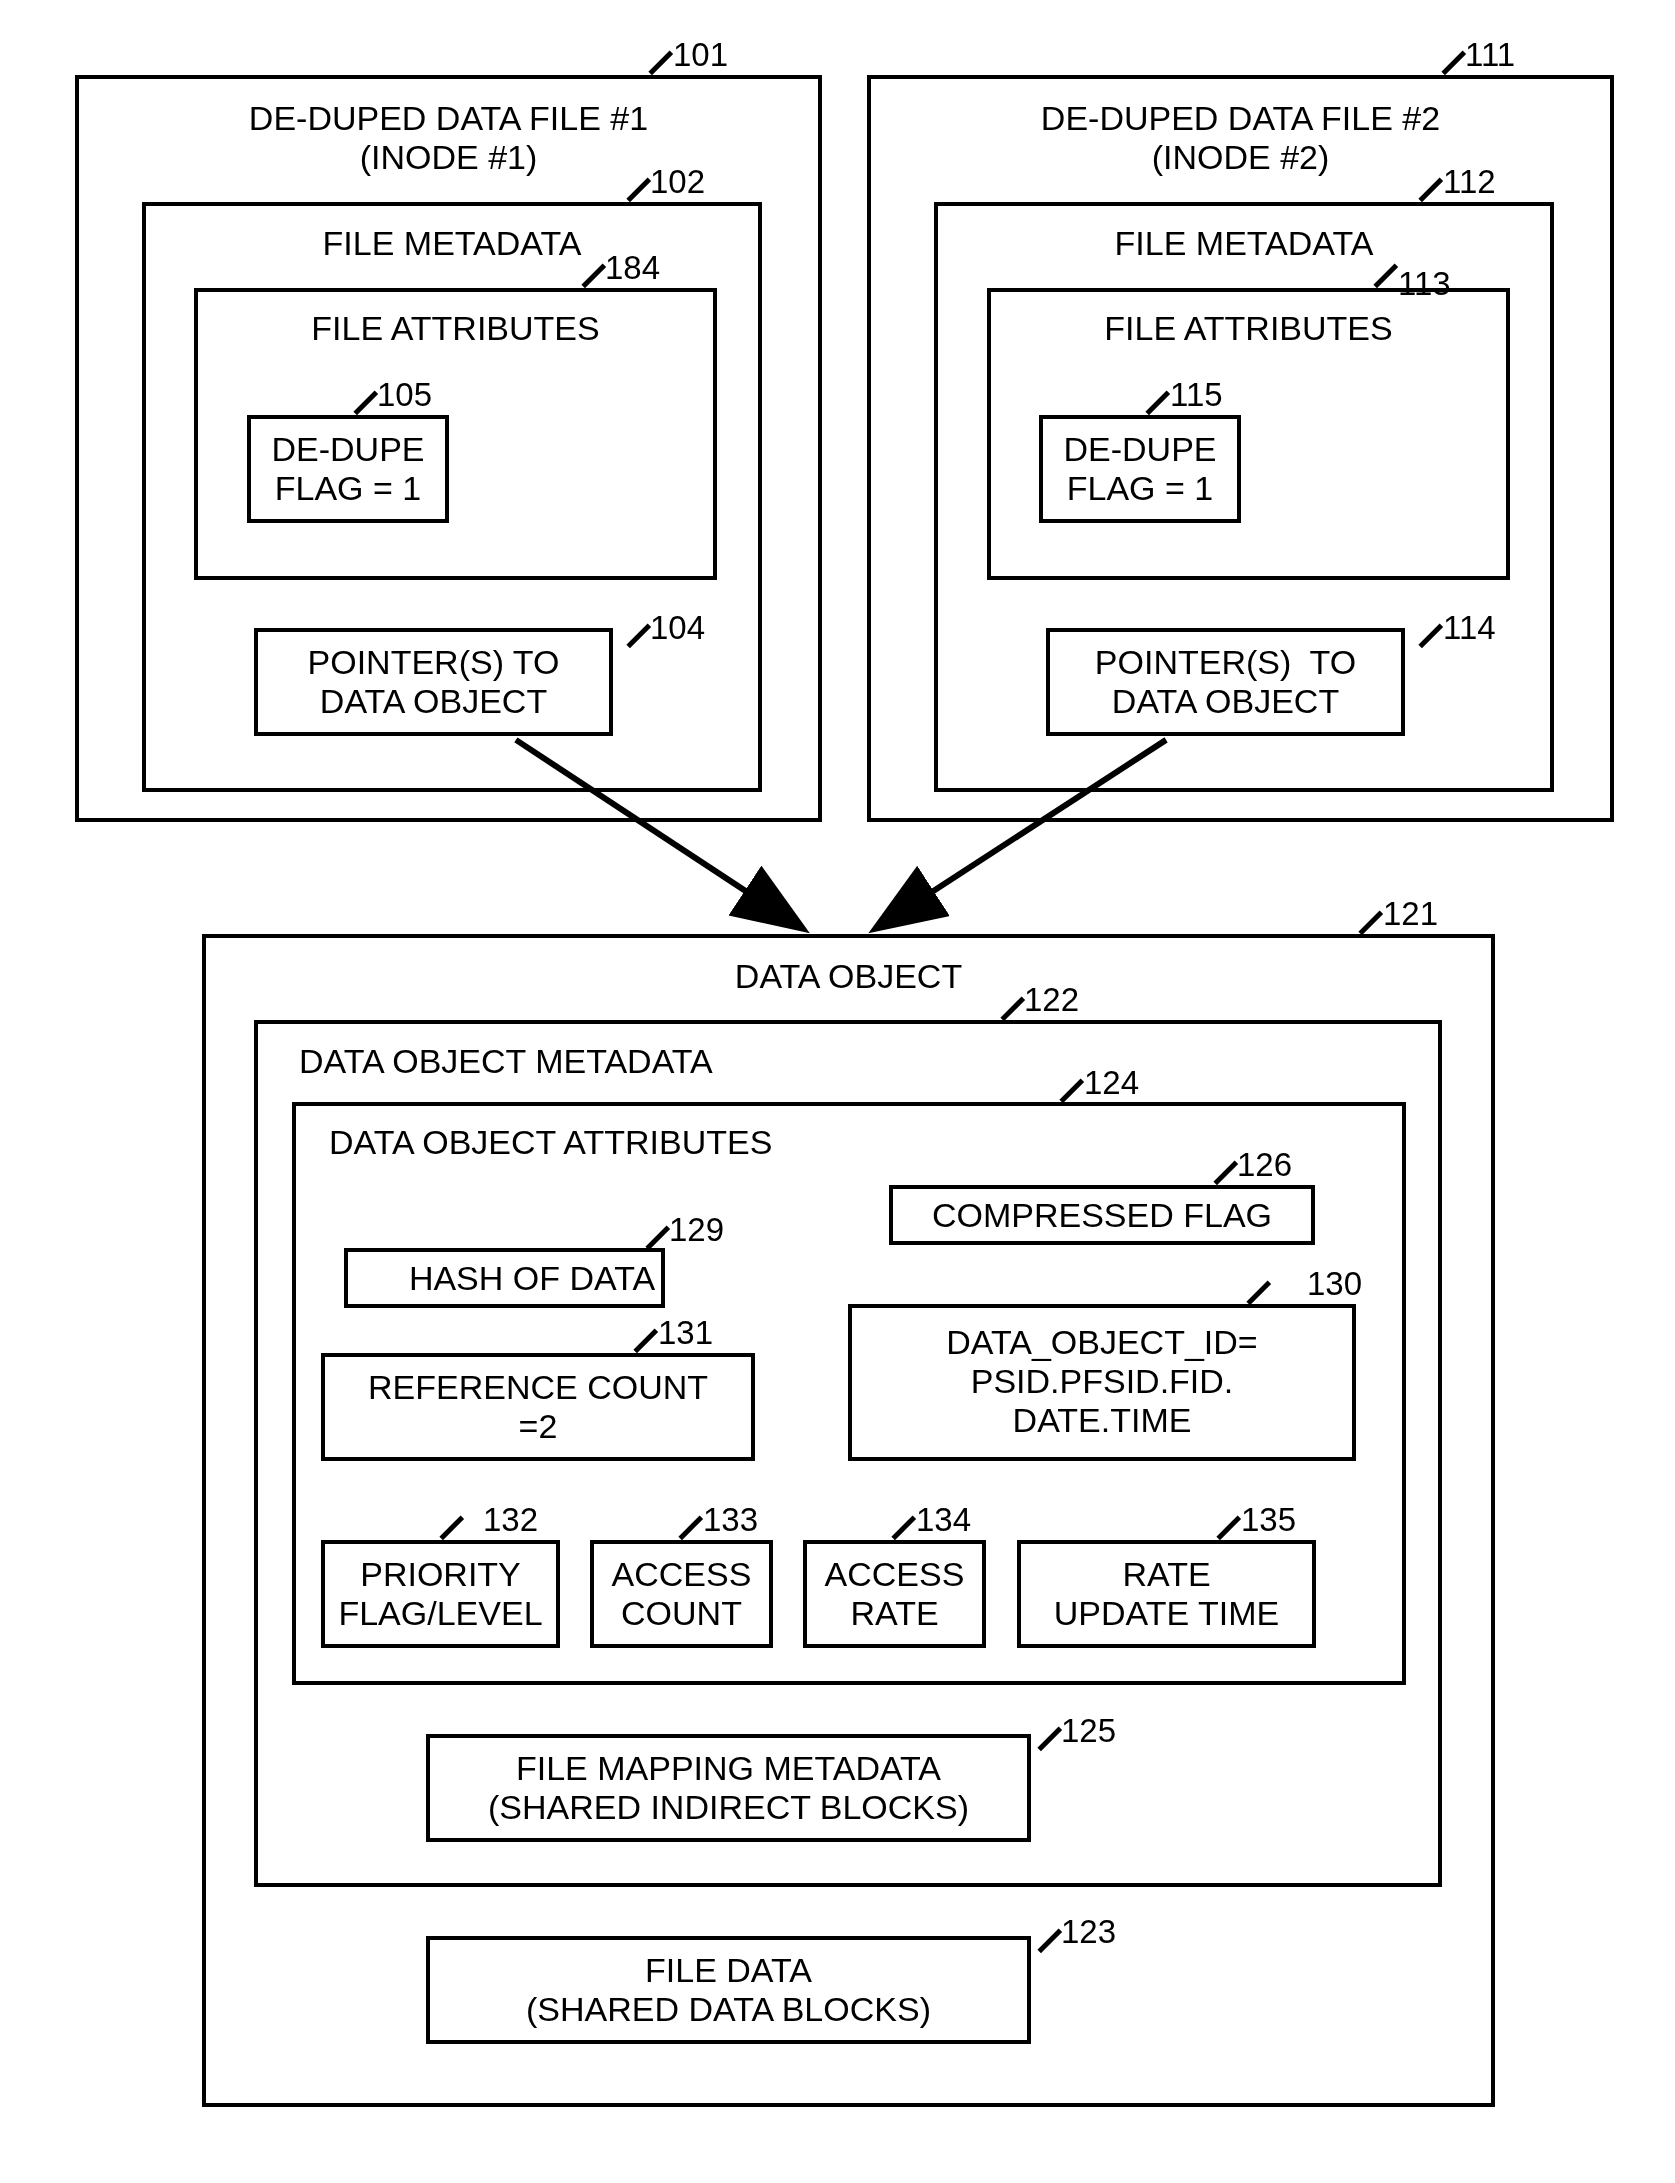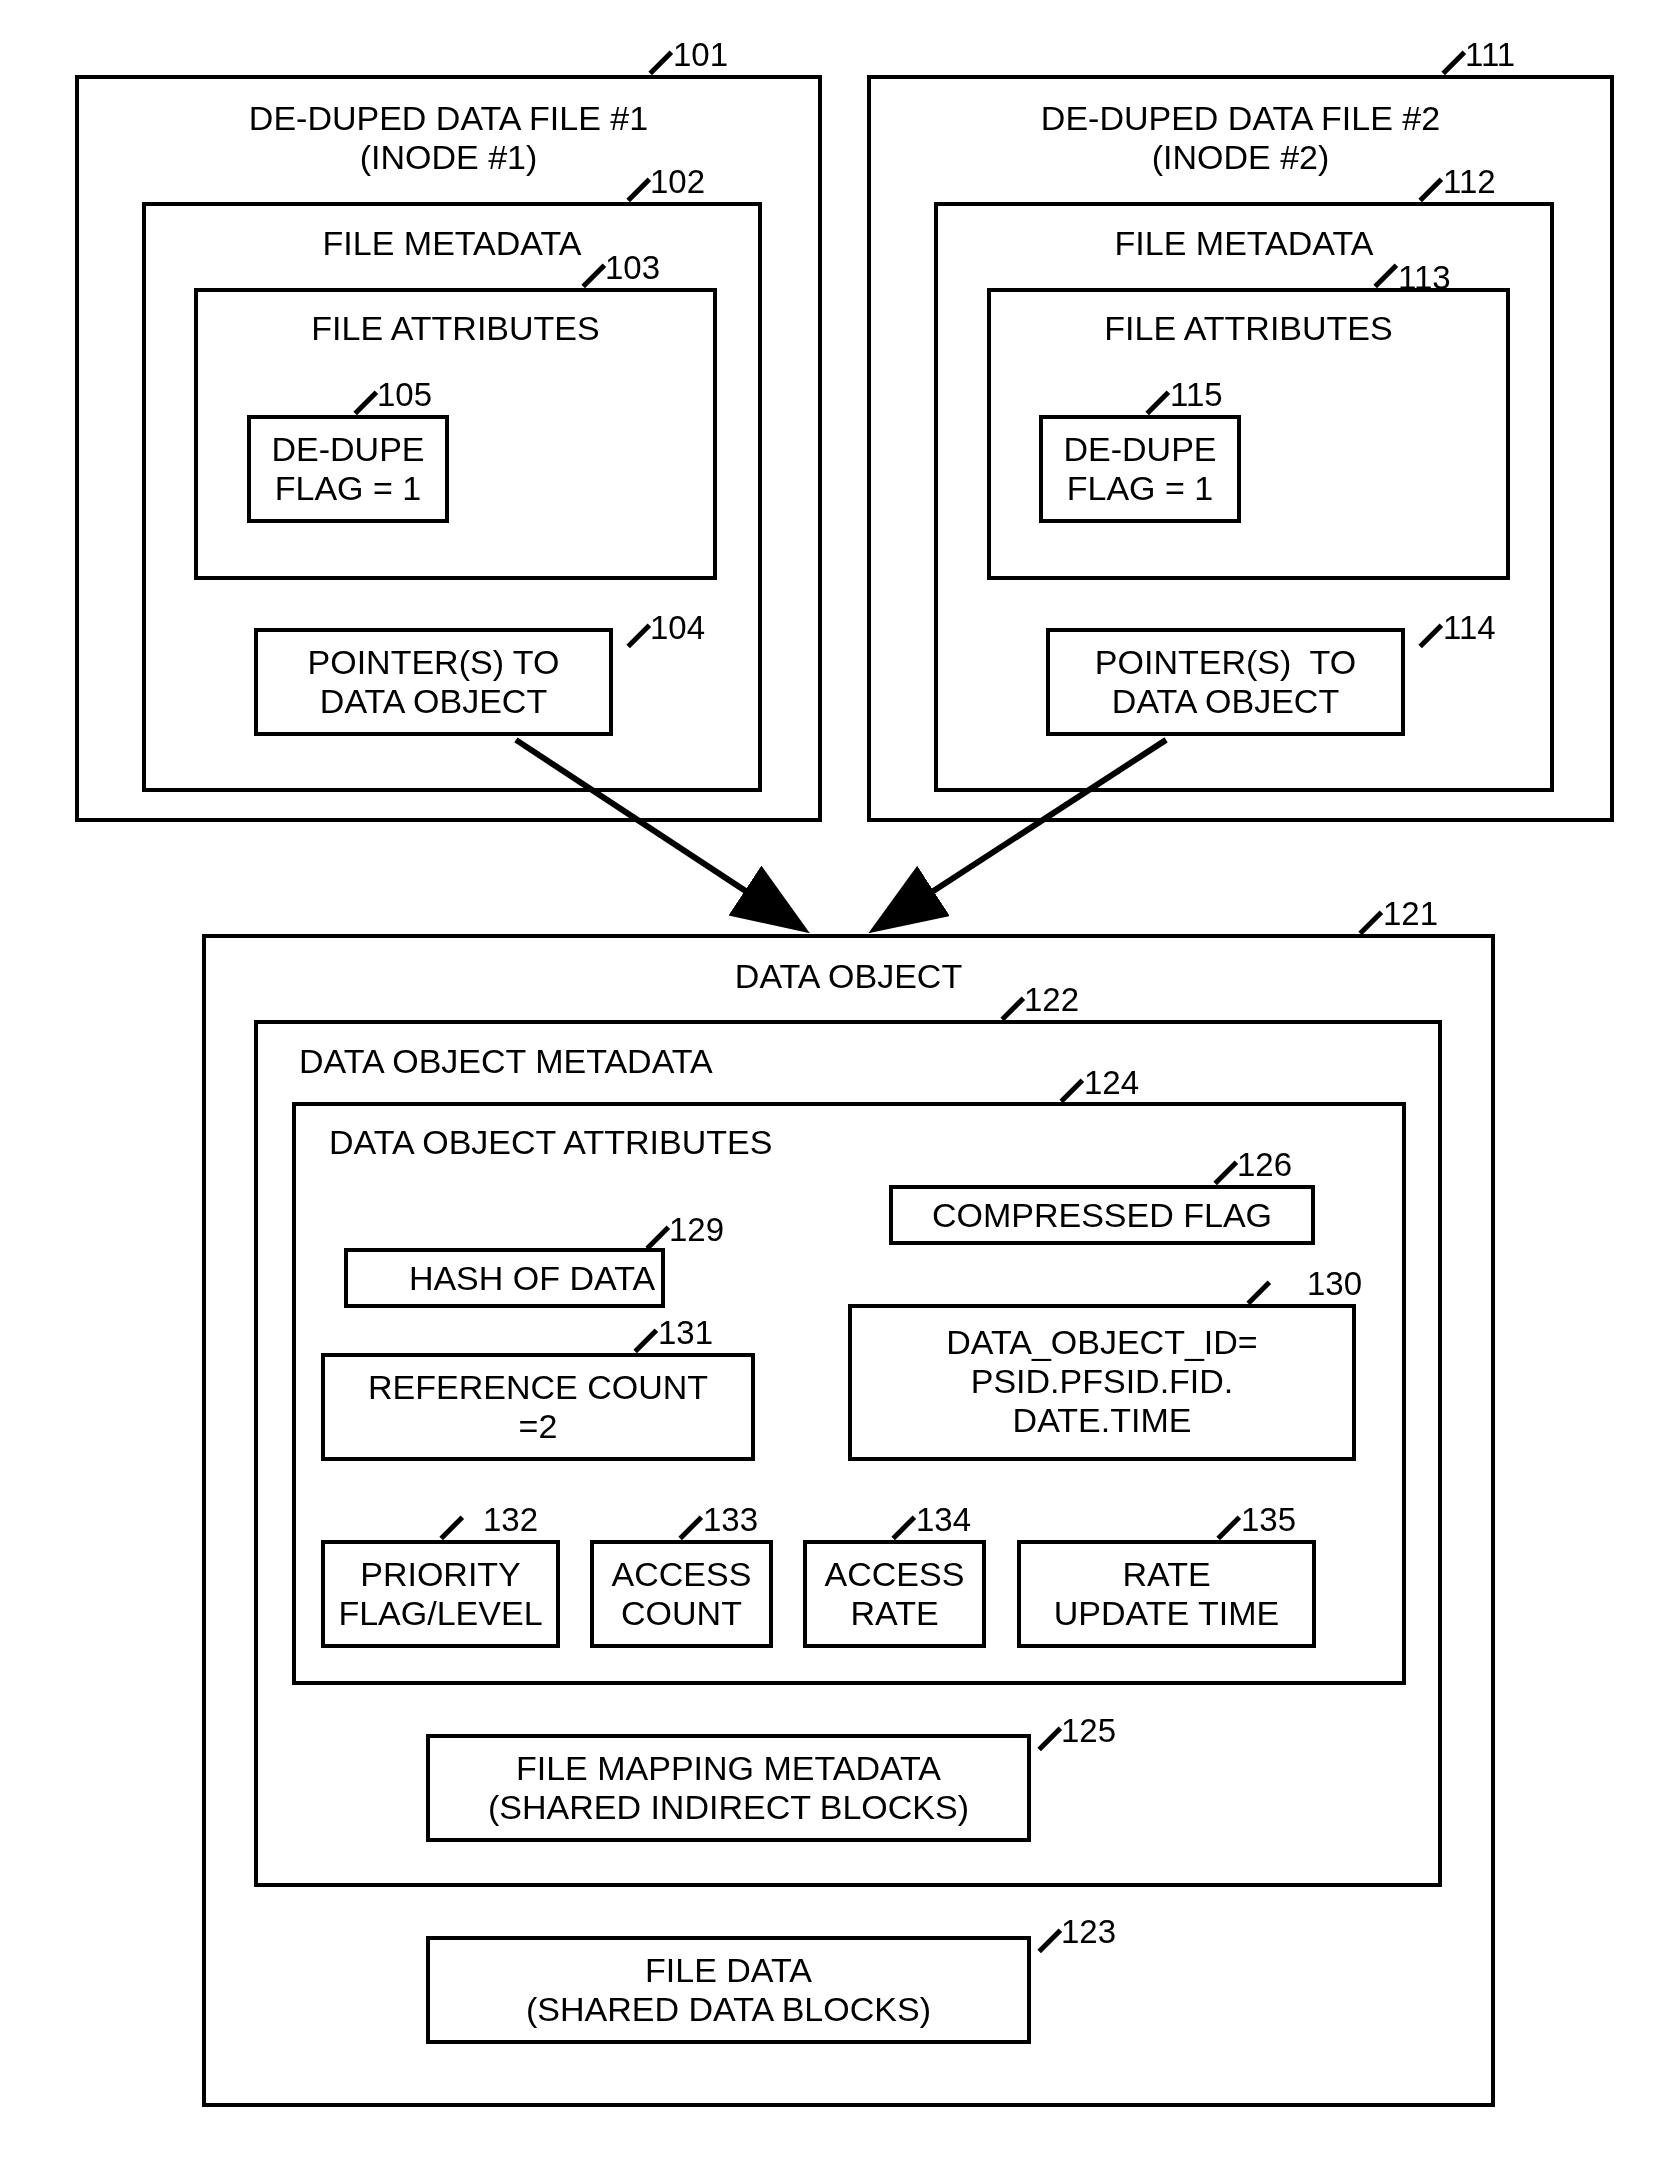--- a/index.html
+++ b/index.html
@@ -53,21 +53,21 @@
 <div class="tick" style="left:650px; top:71px; transform:rotate(-45deg);"></div>
 <div class="label" style="left:75px; top:99px; width:747px;">DE-DUPED DATA FILE #1
 (INODE #1)</div>
 
 <div class="box" style="left:142px; top:202px; width:620px; height:590px;"></div>
 <div class="ref" style="left:650px; top:163px;">102</div>
 <div class="tick" style="left:628px; top:198px; transform:rotate(-45deg);"></div>
 <div class="label" style="left:142px; top:224px; width:620px;">FILE METADATA</div>
 
 <div class="box" style="left:194px; top:288px; width:523px; height:292px;"></div>
-<div class="ref" style="left:605px; top:249px;">103</div>
+<div class="ref" style="left:605px; top:249px;">184</div>
 <div class="tick" style="left:583px; top:284px; transform:rotate(-45deg);"></div>
 <div class="label" style="left:194px; top:309px; width:523px;">FILE ATTRIBUTES</div>
 
 <div class="box" style="left:247px; top:415px; width:202px; height:108px;"></div>
 <div class="ref" style="left:377px; top:376px;">105</div>
 <div class="tick" style="left:355px; top:411px; transform:rotate(-45deg);"></div>
 <div class="label" style="left:247px; top:430px; width:202px;">DE-DUPE
 FLAG = 1</div>
 
 <div class="box" style="left:254px; top:628px; width:359px; height:108px;"></div>
@@ -81,21 +81,21 @@
 <div class="tick" style="left:1443px; top:71px; transform:rotate(-45deg);"></div>
 <div class="label" style="left:867px; top:99px; width:747px;">DE-DUPED DATA FILE #2
 (INODE #2)</div>
 
 <div class="box" style="left:934px; top:202px; width:620px; height:590px;"></div>
 <div class="ref" style="left:1443px; top:163px;">112</div>
 <div class="tick" style="left:1420px; top:198px; transform:rotate(-45deg);"></div>
 <div class="label" style="left:934px; top:224px; width:620px;">FILE METADATA</div>
 
 <div class="box" style="left:987px; top:288px; width:523px; height:292px;"></div>
-<div class="ref" style="left:1398px; top:259px;">113</div>
+<div class="ref" style="left:1398px; top:265px;">113</div>
 <div class="tick" style="left:1375px; top:284px; transform:rotate(-45deg);"></div>
 <div class="label" style="left:987px; top:309px; width:523px;">FILE ATTRIBUTES</div>
 
 <div class="box" style="left:1039px; top:415px; width:202px; height:108px;"></div>
 <div class="ref" style="left:1170px; top:376px;">115</div>
 <div class="tick" style="left:1147px; top:411px; transform:rotate(-45deg);"></div>
 <div class="label" style="left:1039px; top:430px; width:202px;">DE-DUPE
 FLAG = 1</div>
 
 <div class="box" style="left:1046px; top:628px; width:359px; height:108px;"></div>

